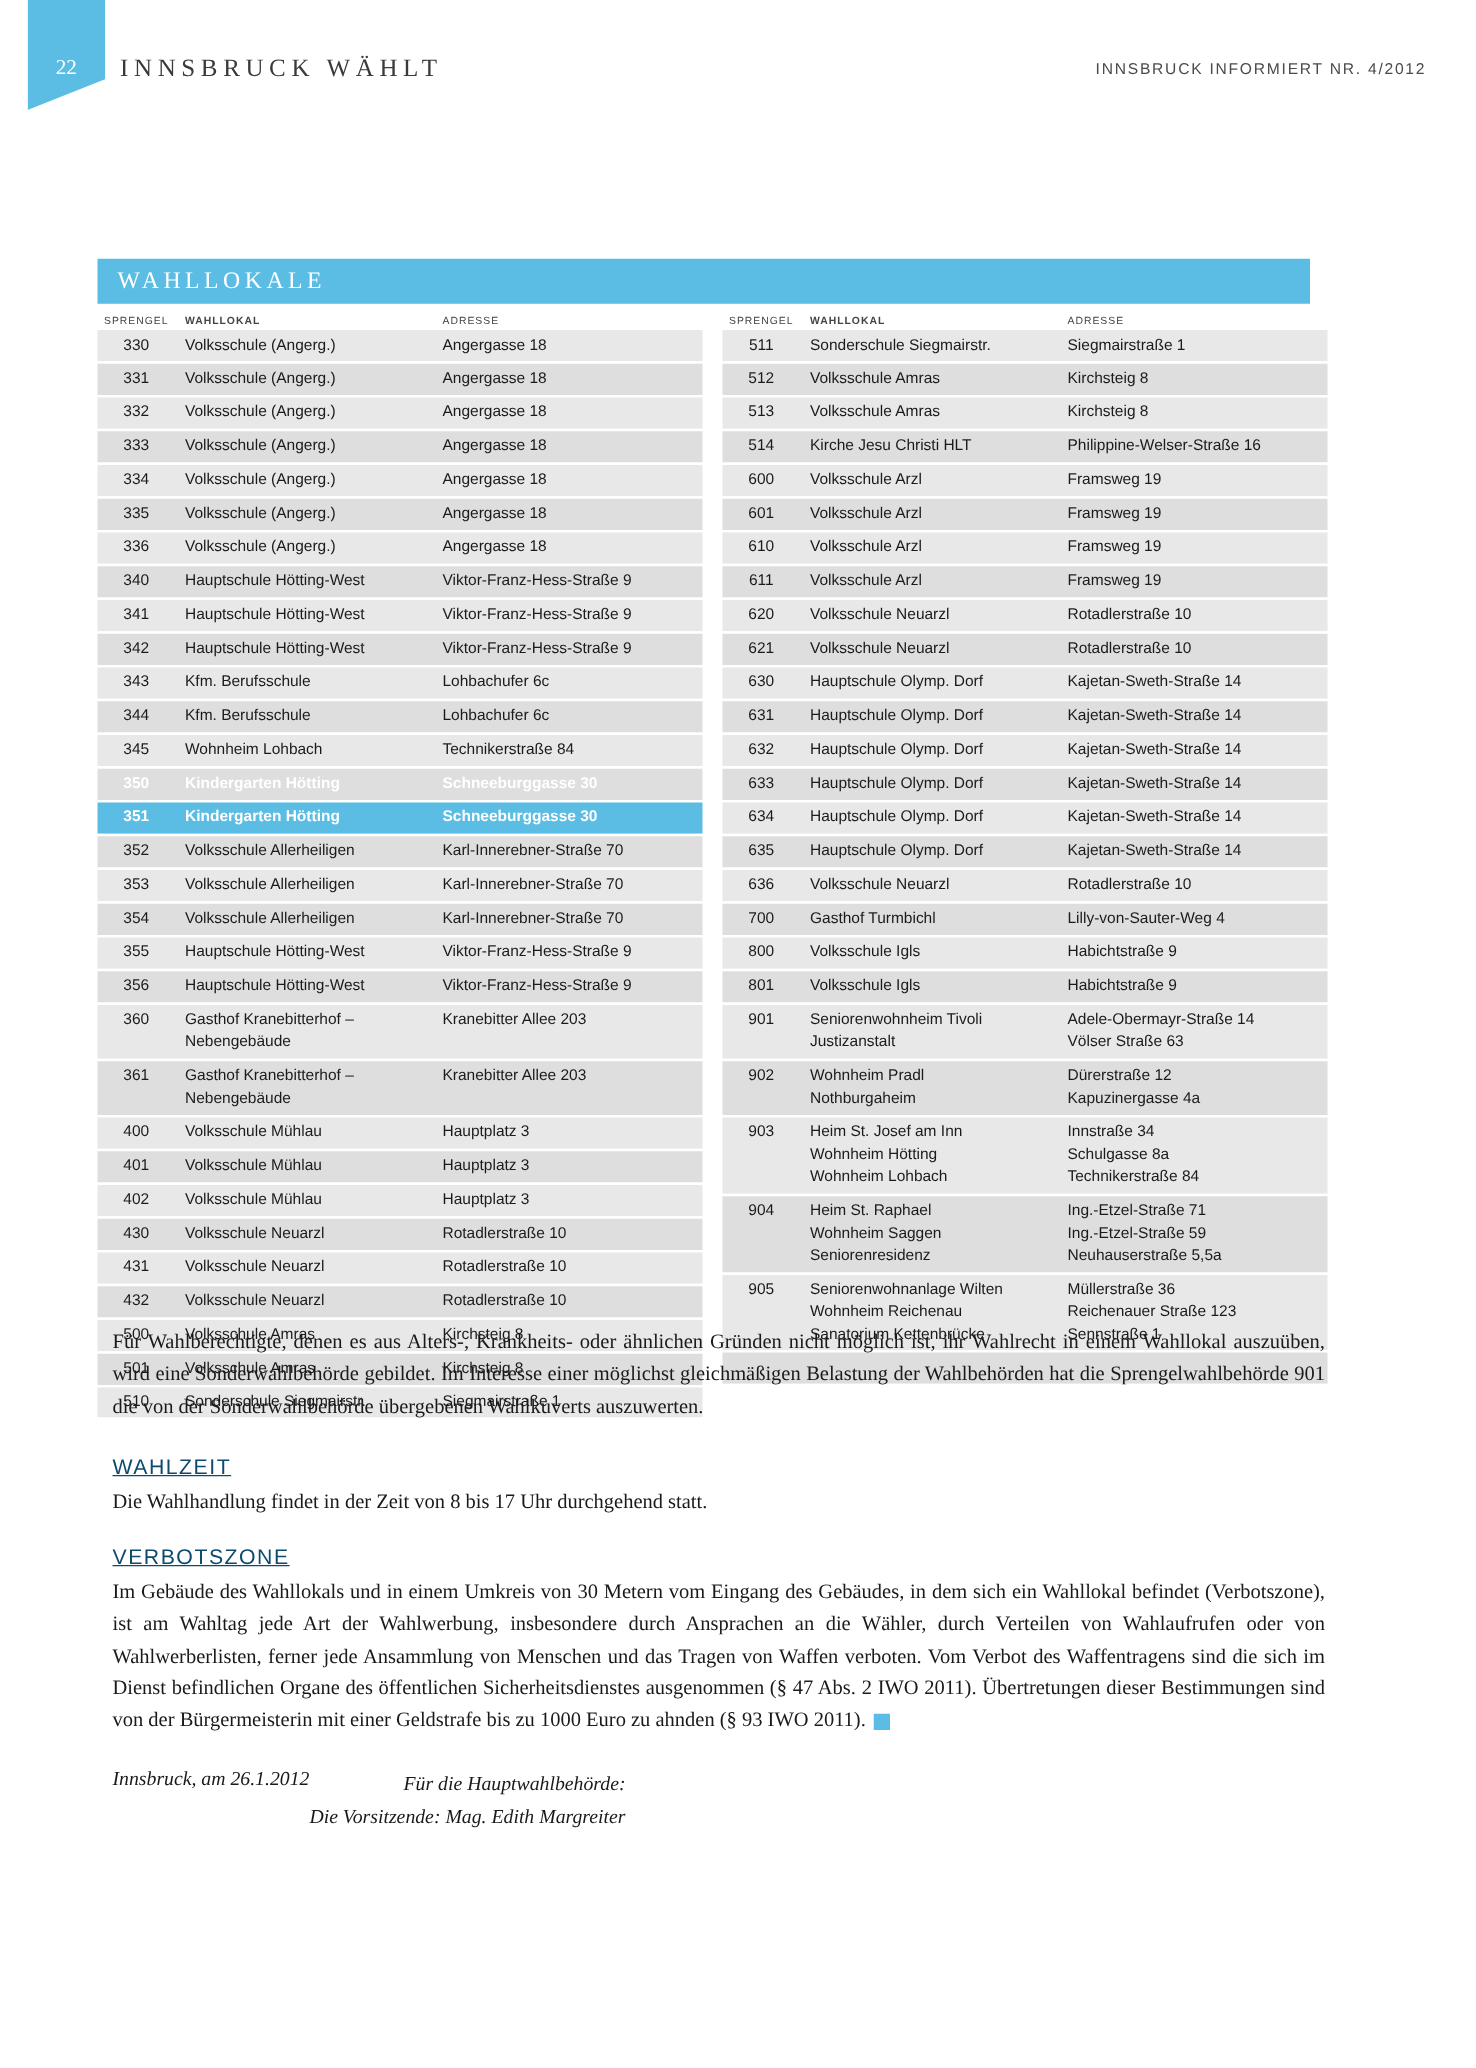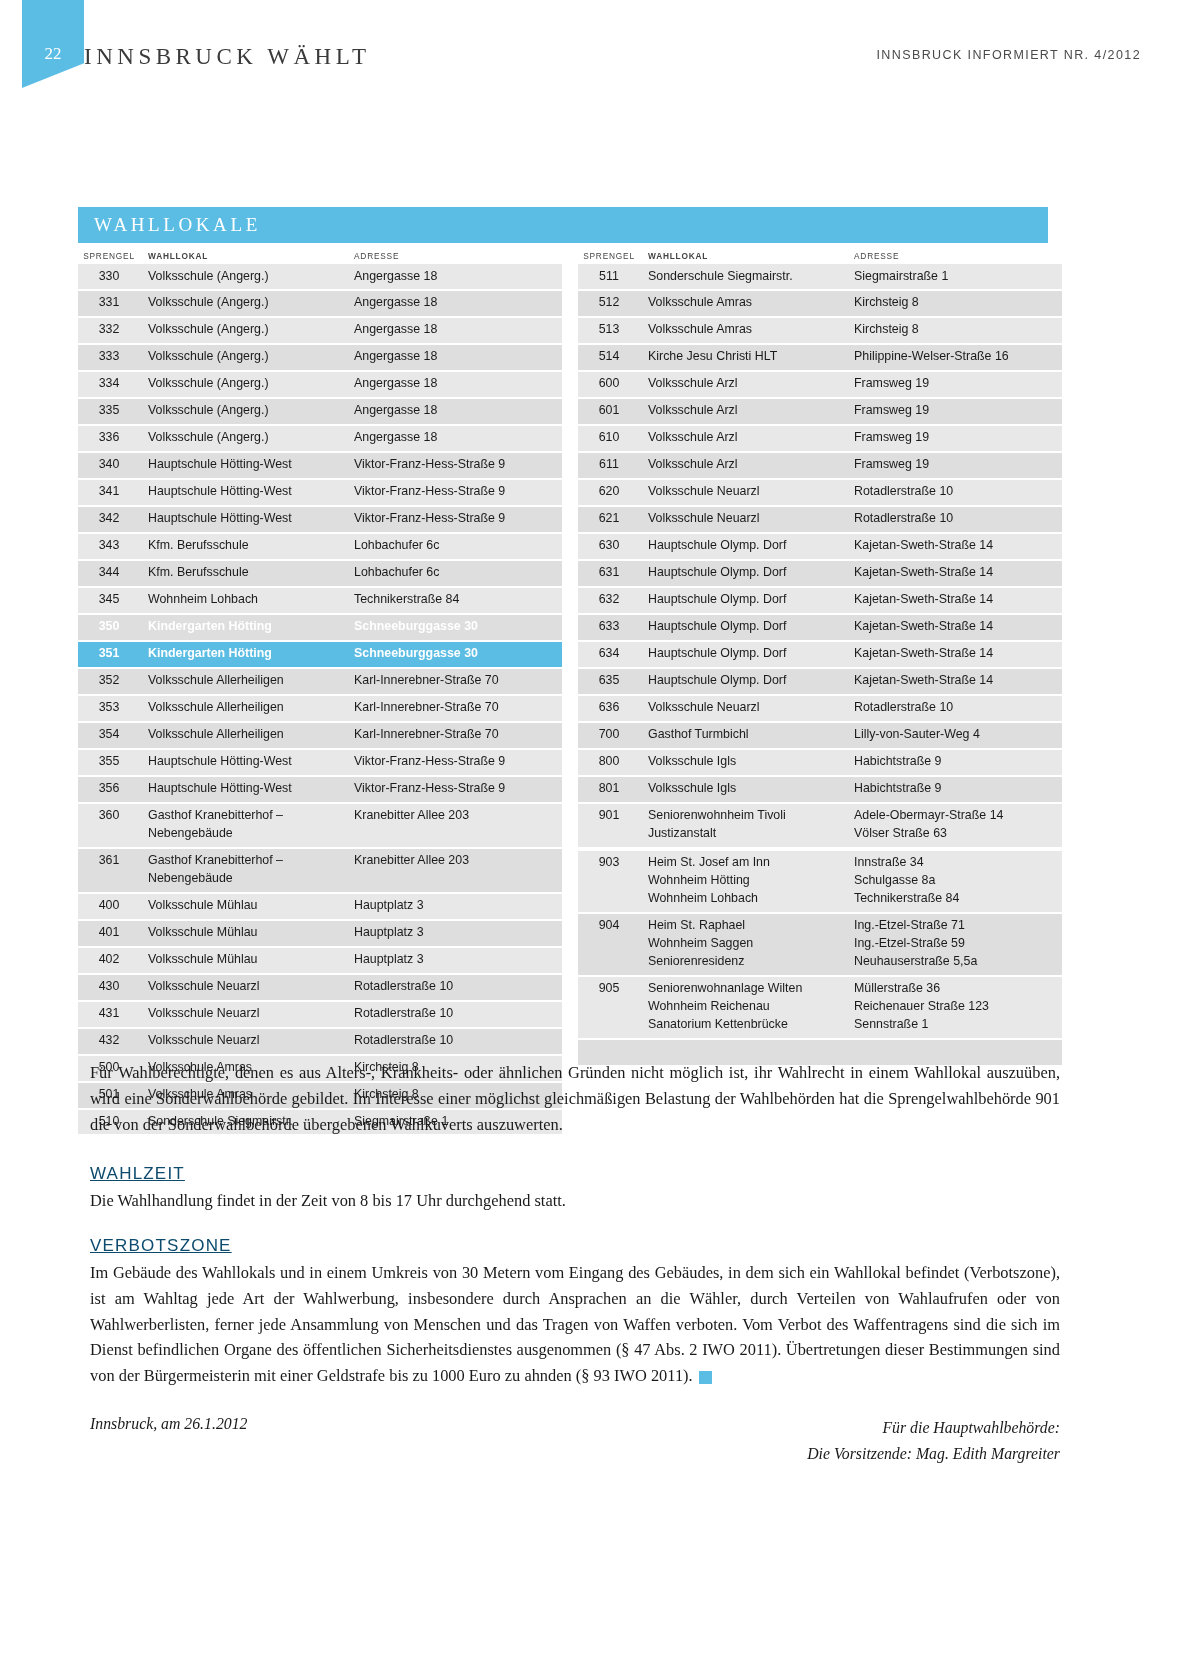--- a/index.html
+++ b/index.html
@@ -36,22 +36,22 @@
     position: absolute;
     top: 44px; left: 22px;
     width: 62px;
     text-align: center;
     font-size: 17px;
     color: #ffffff;
     font-family: "Liberation Serif", serif;
   }
   .header-title {
     position: absolute;
-    top: 44px; left: 84px;
-    font-size: 23px;
+    top: 44px; left: 96px;
+    font-size: 20px;
     letter-spacing: 4.5px;
     color: #3a3a3a;
     font-family: "Liberation Serif", serif;
   }
   .header-right {
     position: absolute;
     top: 48px; right: 40px;
     font-size: 12.5px;
     letter-spacing: 1.4px;
     color: #4a4a4a;
@@ -164,21 +164,21 @@
   .endmark {
     display: inline-block;
     width: 13px;
     height: 13px;
     background: #5bbde4;
     vertical-align: middle;
     margin-left: 6px;
   }
   .sign-row {
     display: flex;
-    justify-content: space-between;
+    justify-content: flex-start;
     margin-top: 26px;
     font-style: italic;
     font-size: 15.8px;
   }
   .sign-right { text-align: right; line-height: 1.6; }
 </style>
 </head>
 <body>
 
 <div class="page-header">
@@ -835,20 +835,31 @@
                 <span class="multi">Justizanstalt</span>
               </td>
               <td class="c-adr">
                 <span class="multi">Adele-Obermayr-Straße 14</span>
                 <span class="multi">Völser Straße 63</span>
               </td>
             </tr>
             <tr class="sep">
               <td colspan="3"></td>
             </tr>
+            <tr class="alt">
+              <td class="c-spr">902</td>
+              <td class="c-wl">
+                <span class="multi">Wohnheim Pradl</span>
+                <span class="multi">Nothburgaheim</span>
+              </td>
+              <td class="c-adr">
+                <span class="multi">Dürerstraße 12</span>
+                <span class="multi">Kapuzinergasse 4a</span>
+              </td>
+            </tr>
             <tr class="sep">
               <td colspan="3"></td>
             </tr>
             <tr>
               <td class="c-spr">903</td>
               <td class="c-wl">
                 <span class="multi">Heim St. Josef am Inn</span>
                 <span class="multi">Wohnheim Hötting</span>
                 <span class="multi">Wohnheim Lohbach</span>
               </td>

